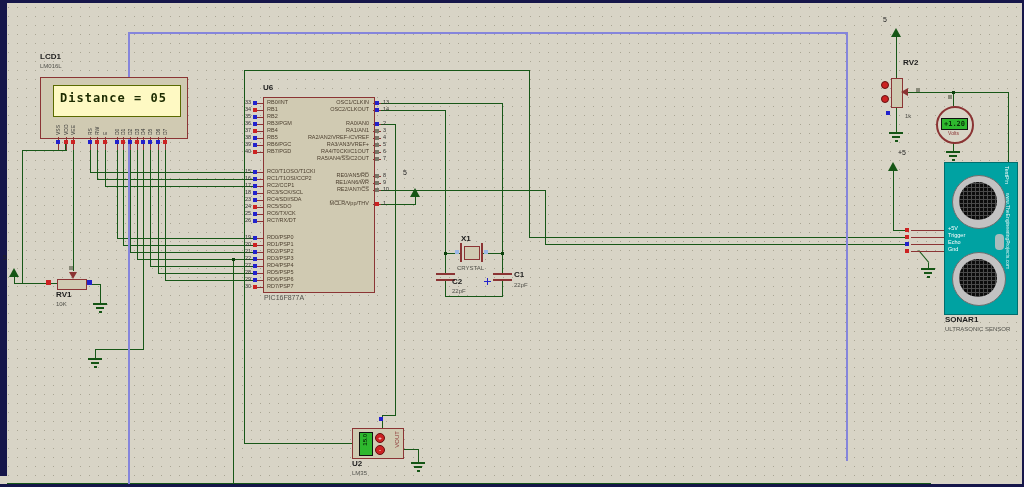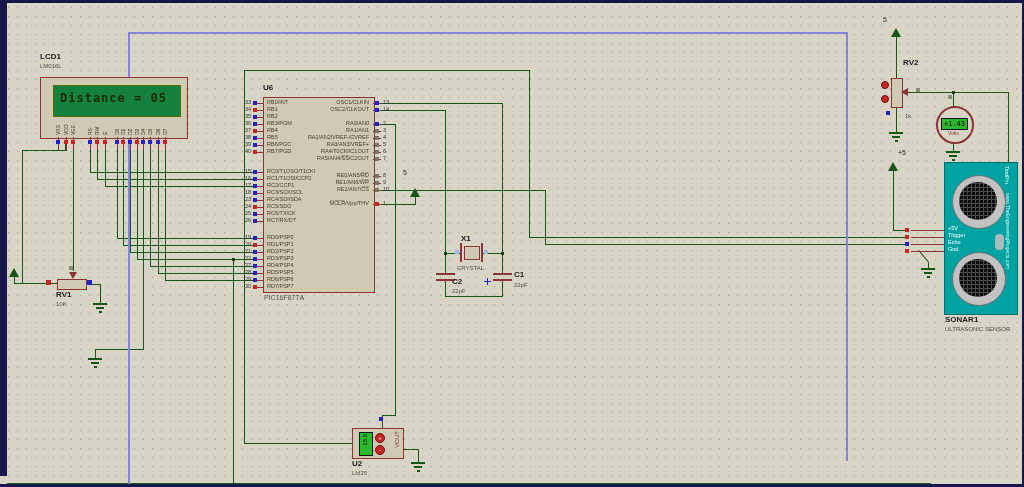--- a/index.html
+++ b/index.html
@@ -20,21 +20,21 @@
   .sq{position:absolute;width:4px;height:4px;}
   .sq.blue{background:#2222cc}.sq.red{background:#cc2222}.sq.gray{background:#787868}
   .mark{position:absolute;}
   .lbl{position:absolute;font-size:8px;font-weight:bold;color:#1c1c1c;white-space:nowrap;}
   .val{position:absolute;font-size:6px;color:#50504a;white-space:nowrap;}
   .pw{position:absolute;font-size:7px;color:#222;white-space:nowrap;}
   .pin-num{position:absolute;font-size:5.5px;color:#333;white-space:nowrap;}
   .pin-lbl{position:absolute;font-size:5.5px;color:#4d4030;white-space:nowrap;}
   .stub{position:absolute;background:#8b3434;}
   .body-box{position:absolute;background:#d0cab2;border:1px solid #8b3434;}
-  .lcd-screen{position:absolute;left:52px;top:84px;width:126px;height:30px;background:#15803d;border:1px solid #5a6a00;}
+  .lcd-screen{position:absolute;left:52px;top:84px;width:126px;height:30px;background:#fef9c3;border:1px solid #5a6a00;}
   .lcd-text{position:absolute;left:6px;top:5px;font-family:"DejaVu Sans Mono",monospace;font-size:12px;font-weight:bold;letter-spacing:1px;color:#1c2b00;}
   .vtext{position:absolute;writing-mode:vertical-rl;transform:rotate(180deg);font-size:5px;color:#333;white-space:nowrap;}
   .xtal-plate{position:absolute;width:2px;height:19px;background:#8b3434;}
   .cap-plate{position:absolute;width:19px;height:2px;background:#8b3434;}
   .pot-body{position:absolute;background:#d0cab2;border:1px solid #8b3434;}
   .arr-down{position:absolute;width:0;height:0;border-left:4px solid transparent;border-right:4px solid transparent;border-top:7px solid #8b3434;}
   .arr-left{position:absolute;width:0;height:0;border-top:4px solid transparent;border-bottom:4px solid transparent;border-right:7px solid #8b3434;}
   .meter{position:absolute;left:936px;top:106px;width:34px;height:34px;border:2px solid #8b3434;border-radius:50%;background:#d8d4c6;}
   .meter-display{position:absolute;left:3px;top:10px;width:25px;height:10px;background:#2eb82e;border:1px solid #111;
      font-family:"DejaVu Sans Mono",monospace;font-size:7px;font-weight:bold;color:#083008;text-align:center;line-height:10px;}
@@ -401,21 +401,21 @@
   <div class="pot-body" style="left:891px;top:78px;width:10px;height:28px"></div>
   <div class="arr-left" style="left:901px;top:88px"></div>
   <div class="lbl" style="left:903px;top:58px">RV2</div>
   <div class="val" style="left:905px;top:113px">1k</div>
   <div class="mark" style="left:881px;top:81px;width:6px;height:6px;border-radius:50%;background:#cc2222;border:1px solid #661111"></div>
   <div class="mark" style="left:881px;top:95px;width:6px;height:6px;border-radius:50%;background:#cc2222;border:1px solid #661111"></div>
   <div class="mark" style="left:886px;top:111px;width:4px;height:4px;background:#2222cc"></div>
   <div class="mark" style="left:916px;top:88px;width:4px;height:4px;background:#8a8a7a"></div>
 
   <div class="meter">
-    <div class="meter-display">+1.43</div>
+    <div class="meter-display">+1.20</div>
     <div class="meter-unit">Volts</div>
   </div>
   <div class="mark" style="left:948px;top:95px;width:4px;height:4px;background:#8a8a7a"></div>
 
   <div class="sonar">
     <div class="trans-outer" style="left:7px;top:12px">
       <div class="trans-inner"></div>
     </div>
     <div class="trans-outer" style="left:7px;top:89px">
       <div class="trans-inner"></div>

